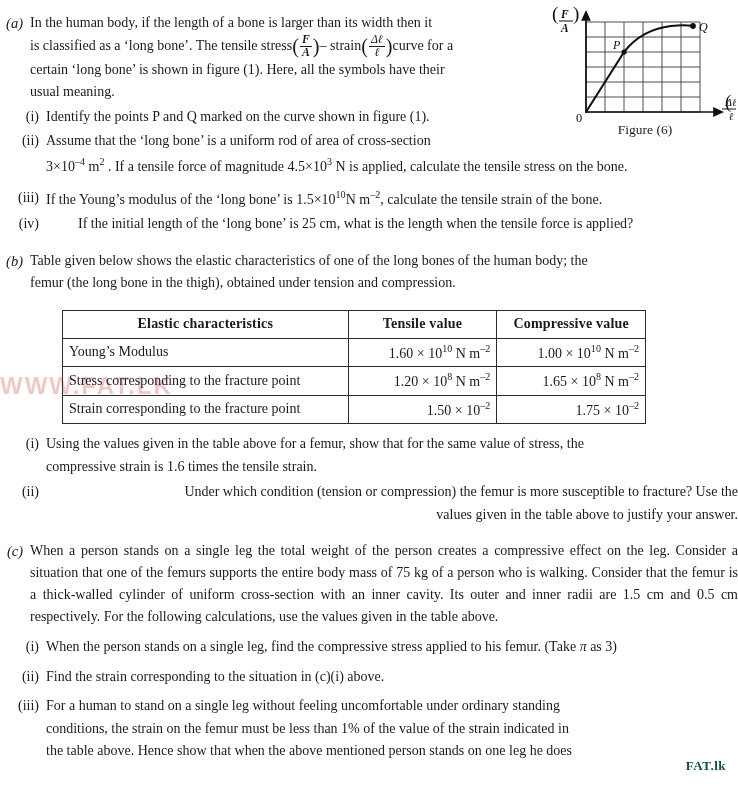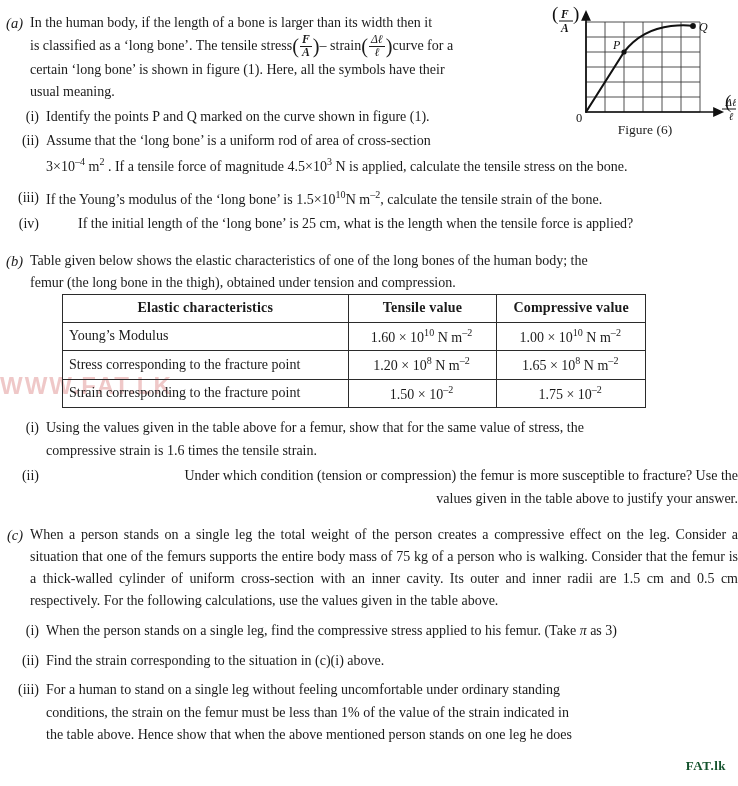--- a/index.html
+++ b/index.html
@@ -142,21 +142,21 @@
     line-height: 1.35;
     vertical-align: middle;
   }
   table.elastic th {
     text-align: center;
     font-weight: bold;
     letter-spacing: 0.2px;
     padding: 4px 6px;
   }
   table.elastic td.char { text-align: left; white-space: nowrap; }
-  table.elastic td.val  { text-align: center; white-space: nowrap; padding-left: 4px; }
+  table.elastic td.val  { text-align: right; white-space: nowrap; padding-left: 4px; }
   .col-char { width: 49%; }
   .col-ten  { width: 25.5%; }
   .col-comp { width: 25.5%; }
 
   .bold { font-weight: bold; }
   .ital { font-style: italic; }
   .nb { white-space: nowrap; }
 </style>
 </head>
 <body>
@@ -276,21 +276,21 @@
 
     <div style="margin-top:14px;">
       <div class="qblock">
         <div class="tag tag-a">(b)</div>
         <div class="body-text nojust" style="width:690px;">
           <div>Table given below shows the elastic characteristics of one of the long bones of the human body; the</div>
           <div>femur (the long bone in the thigh), obtained under tension and compression.</div>
         </div>
       </div>
 
-      <div class="tbl-wrap" style="margin-top:0;">
+      <div class="tbl-wrap" style="margin-top:16px;">
         <table class="elastic">
           <colgroup>
             <col class="col-char">
               <col class="col-ten">
               <col class="col-comp">
           </colgroup>
           <thead>
             <tr>
               <th>Elastic  characteristics</th>
               <th>Tensile  value</th>

